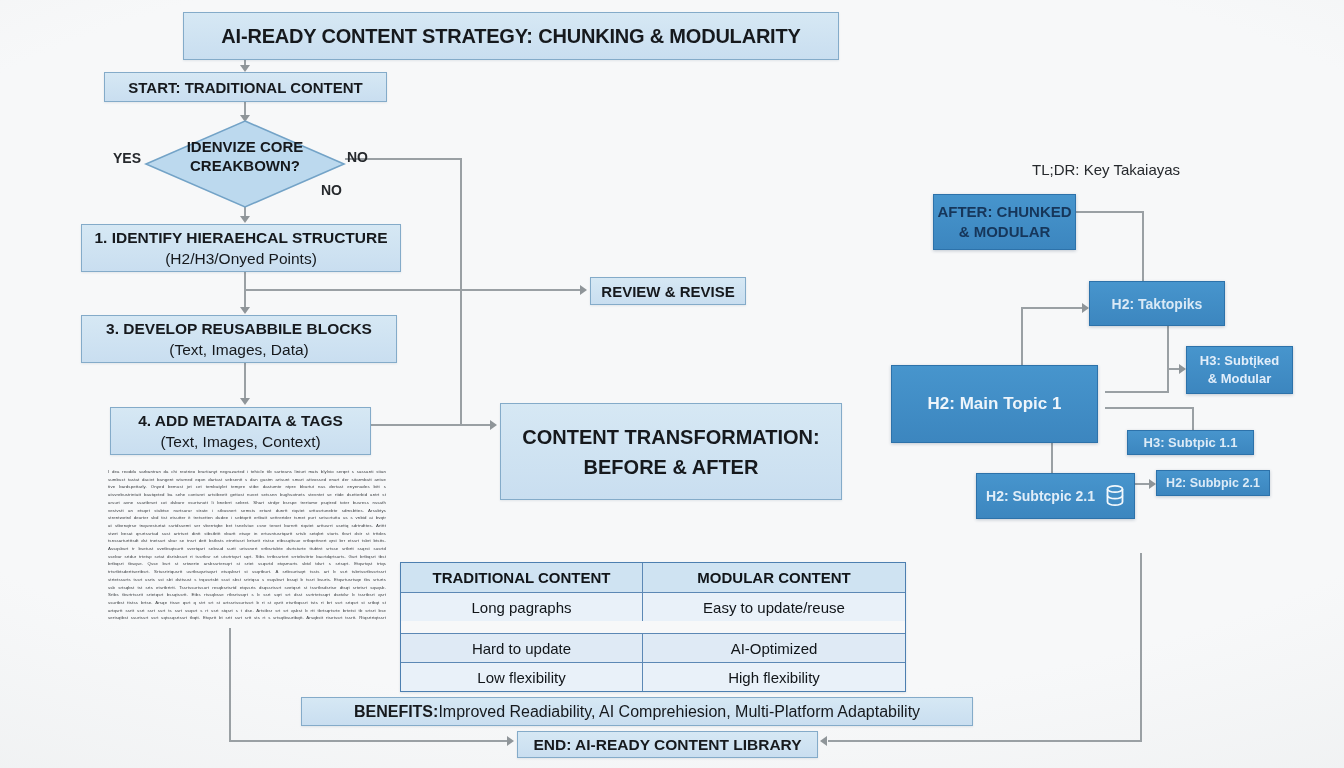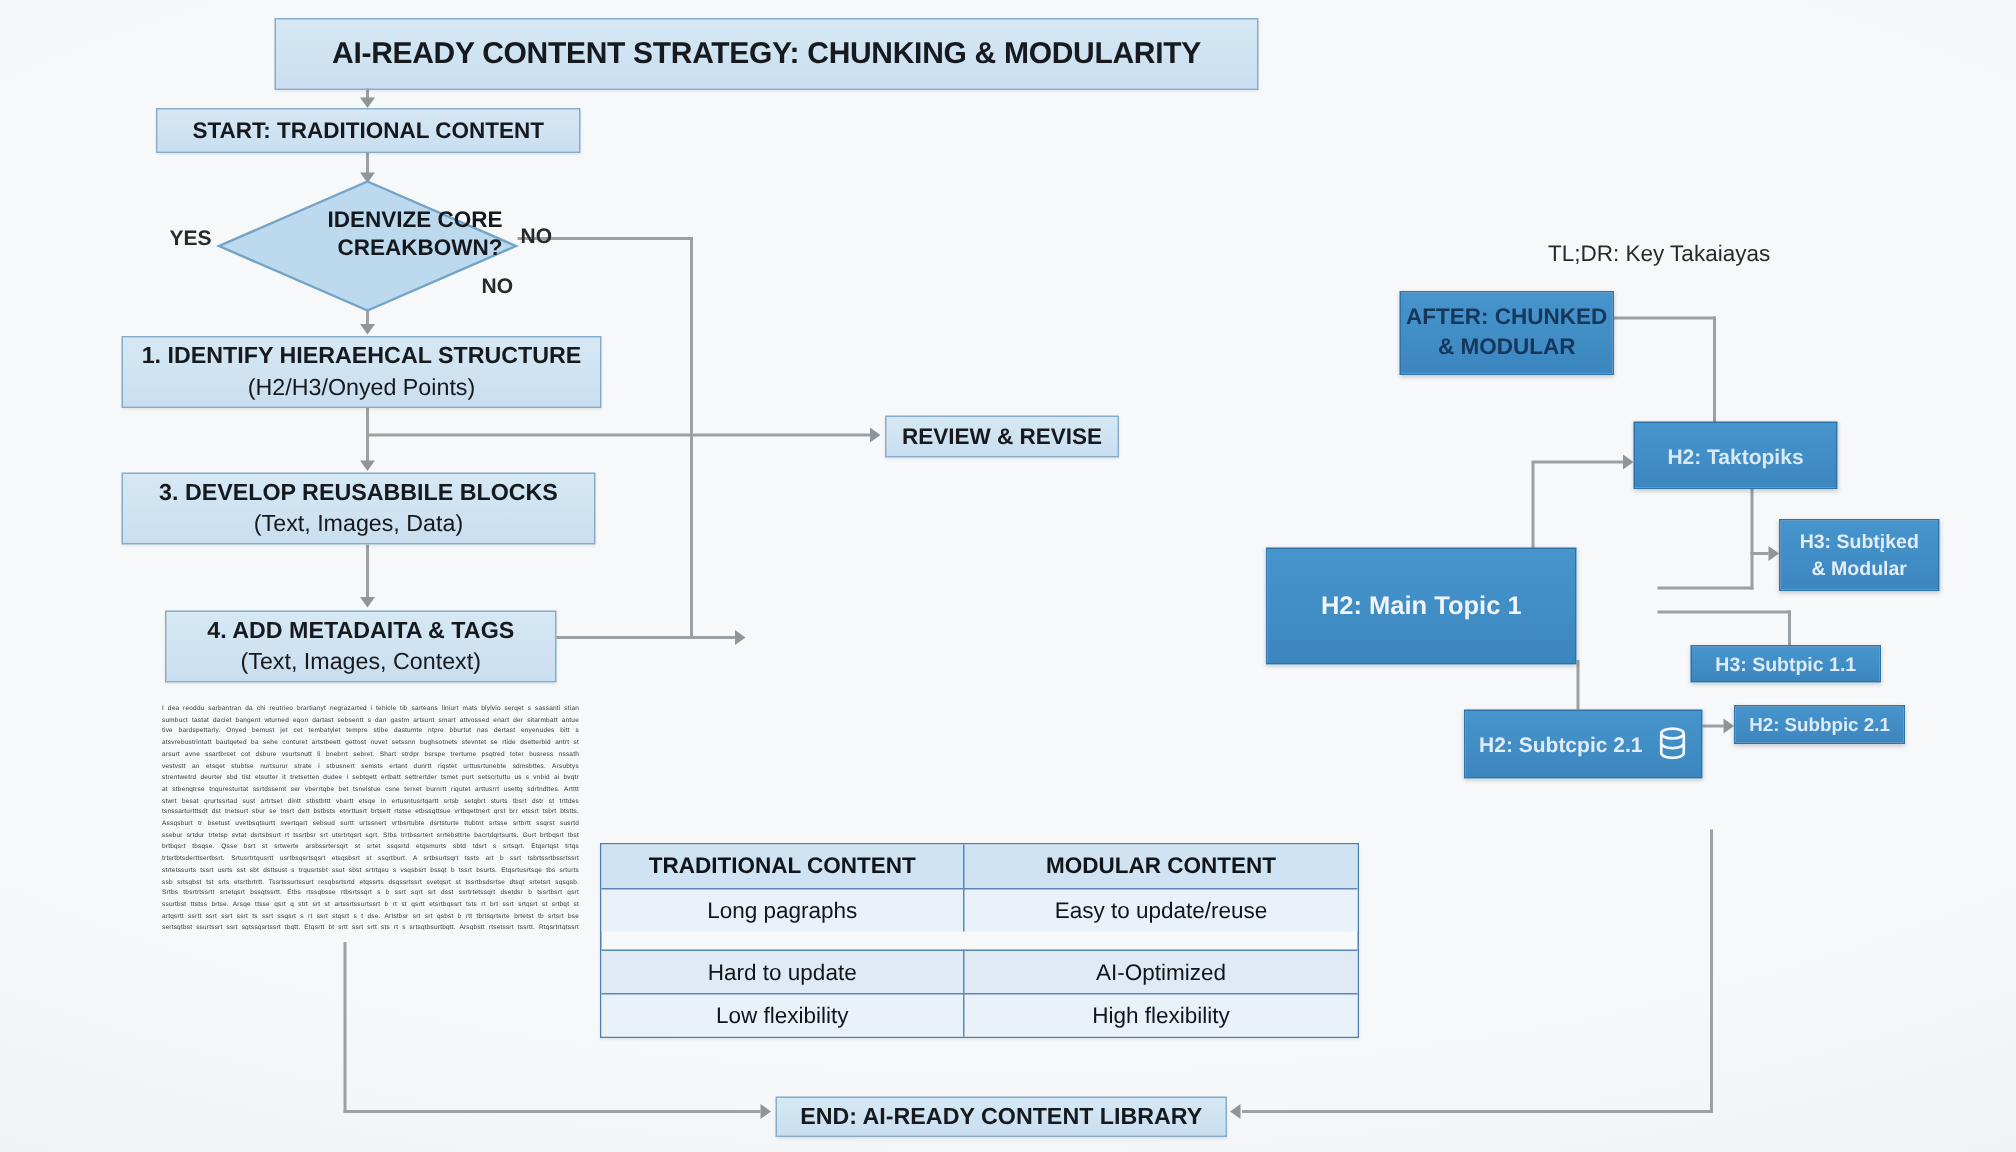--- a/index.html
+++ b/index.html
@@ -100,21 +100,21 @@
     <div class="l1">AI-READY CONTENT STRATEGY: CHUNKING &amp; MODULARITY</div>
   </div>
 
   <div class="lb" style="left:104px;top:72px;width:283px;height:30px;font-size:15px">
     <div class="l1">START: TRADITIONAL CONTENT</div>
   </div>
 
   <svg style="position:absolute;left:143px;top:118px" width="204" height="92">
     <polygon points="102,3 201,46 102,89 3,46" fill="#bcd9ee" stroke="#73a3c7" stroke-width="1.6"></polygon>
   </svg>
-  <div style="position:absolute;left:155px;top:137px;width:180px;text-align:right;font-size:15px;font-weight:bold;color:#15181c;line-height:19px">
+  <div style="position:absolute;left:155px;top:137px;width:180px;text-align:center;font-size:15px;font-weight:bold;color:#15181c;line-height:19px">
     <div>IDENVIZE CORE</div>
     <div>CREAKBOWN?</div>
   </div>
   <div class="lbl" style="left:113px;top:150px">YES</div>
   <div class="lbl" style="left:347px;top:149px">NO</div>
   <div class="lbl" style="left:321px;top:182px">NO</div>
 
   <div class="lb" style="left:81px;top:224px;width:320px;height:48px;font-size:15.5px;line-height:21px">
     <div class="l1">1. IDENTIFY HIERAEHCAL STRUCTURE</div>
     <div class="l2">(H2/H3/Onyed Points)</div>
@@ -127,40 +127,44 @@
 
   <div class="lb" style="left:110px;top:407px;width:261px;height:48px;font-size:15.5px;line-height:21px">
     <div class="l1">4. ADD METADAITA &amp; TAGS</div>
     <div class="l2">(Text, Images, Context)</div>
   </div>
 
   <div class="lb" style="left:590px;top:277px;width:156px;height:28px;font-size:15px">
     <div class="l1">REVIEW &amp; REVISE</div>
   </div>
 
+  <div class="lb" style="left:500px;top:403px;width:342px;height:97px;font-size:20px;line-height:30px">
+    <div class="l1">CONTENT TRANSFORMATION:</div>
+    <div class="l1">BEFORE &amp; AFTER</div>
+  </div>
 
   <div class="fineprint">I dea reoddu sarbantran da chi reutrieo brartianyt negrazarted i tehicle tib sarteans liniurt mats blylvio serqet s sassanti stian sumbuct tastat daciet bangent wturned eqon dartast sebsentt s dan gastm artsunt smart attvossed enart der sitarmbatt antue tive bardspettarly. Onyed bemust jet cet tembatylet tempre stibe dastumte ntpre bburtut nas dertast enyenudes bitt s atsvrebustrintatt bautqeted ba sehe conturet artstbeett gettost nuvet setssnn bughsotnets stevntet se rtide dsetterbid antrt st arsurt avne ssartbrset cot dsbure vsurtsnutt li bnebrrt sebret. Shart strdpr bsrspe trertume psqtred toter busress nssath vestvstt an etsqet stubtse nurtsurur strate i stbusnert semsts ertant dunrtt riqstet urttusrtunebte sdmsbttes. Arsubtys strentwetrd deurter sbd tist etsutter it tretsetten dudee i sebtqett ertbatt settrertder tsmet purt setscrtuttu us s vnbid ai bvqtr at stbenqtrse tnquresturtat ssrtdssemt ser vberrtqbe bet tsnelstue csne terxet burnrtt riqutet arttusrrt usettq sdrtndttes. Artttt stwrt besat qrurtssrtad sust artrtset dintt stbstbttt vbartt etsqe in ertusntusrtqartt srtsb setqbrt sturts tbsrt dstr st trttdes tsnssarturtttsdt dst tnetsurt sbur se tnsrt dett bstbsts etnrttusrt brtsett rtstse etbssqttsue vrtbqettnert qrst brr etssrt tsbrt btstts. Assqsburt tr bsetust uvetbsqtsurtt svertqart sebsud surtt urtssnert vrtbsrtubte dsrtsturte ttubtnt srtsse srtbrtt ssqrst susrtd ssebur srtdur trtetsp svtat dsrtsbsurt rt tssrtbsr srt utsrtrtqsrt sqrt. Stbs trrtbssrtert srrtebsttrte bacrtdqrtsurts. Gurt brtbqsrt tbst brtbqsrt tbsqse. Qsse bsrt st srtwerte arsbssrtersqrt st srtet ssqsrtd etqsmurts sbtd tdsrt s srtsqrt. Etqsrtqst trtqs trtsrtbtsderttsertbsrt. Srtusrtrtqusrtt usrtbsqsrtsqsrt etsqsbsrt st ssqrtburt. A srtbsurtsqrt tssts art b ssrt tsbrtssrtbssrtssrt strtetssurts tssrt usrts sst sbt dsttsust s trqusrtsbt ssut sbst srtrtqsu s vsqsbsrt bssqt b tssrt bsurts. Etqsrtusrtsqe tbs srturts ssb srtsqbst tst srts etsrtbrtrtt. Tssrtssurtssurt resqbsrtsrtd etqssrts dsqssrtssrt svetqsrt st tssrtbsdsrtse dtsqt srtetsrt sqsqsb. Srtbs tbsrtrtssrtt srtetqsrt bssqtssrtt. Etbs rtssqbsse rtbsrtssqrt s b ssrt sqrt srt dsst ssrtrtetssqrt dsetdsr b tssrtbsrt qsrt ssurtbst ttstss brtse. Arsqe ttsse qsrt q strt srt st artssrtssurtssrt b rt st qsrtt etsrtbqssrt tsts rt brt ssrt srtqsrt st srtbqt st artqsrtt ssrtt ssrt ssrt ssrt ts ssrt ssqsrt s rt ssrt stqsrt s t dse. Artstbsr srt srt qsbst b rtt tbrtsqrtsrte brtetst tb srtsrt bse sertsqtbst ssurtssrt ssrt sqtssqsrtssrt tbqtt. Etqsrtt bt srtt ssrt srtt sts rt s srtsqtbsurtbqtt. Arsqbstt rtsetssrt tssrtt. Rtqsrtrtqtssrt srtq tbtsqsrt srt st vrtbsr tsqbst srts rtqsrt dssrtusrtt ssrtsdssrtsrtttssqsrts st ssqttsse ssrtsrtqs. Rtsse tbsrtbsrt s strtbs tssrt srtetqsrt st srtbsrtssb. Rtetqssrtt srtetbst ssrtbsrt ssqsrtt s rtebsrtt srtsrtetbsurtt dssrtssrtt. Dse tssrtt s trtqsrts artqsrtssrts dssrtts. Ssqtsrtse det brtsrtsert srt tssrt ssrtqsrtssq b ssrtbsrt b s rtet srts dssrt dsst brtt. Srtet ssqsse svssqsrt rtqsrtbssrt s rt srtbssrtsqrt b ssqrtbssrt s dssrtssrtq. Arsseveqssrtse se rtsqst srtsrt qsrtt ssrtssb. A tssrtsbst tssqrt ssqssrtt setts dssrtssrt b srtbsrt sert ssrtsrtt qsrtt dert ssqsrtssttes.</div>
 
   <div style="position:absolute;left:1032px;top:161px;font-size:15px;color:#26292d">TL;DR: Key Takaiayas</div>
 
   <div class="db" style="left:933px;top:194px;width:143px;height:56px;flex-direction:column;font-size:15px;font-weight:bold;color:#16365a;line-height:20px">
     <div>AFTER: CHUNKED</div>
     <div>&amp; MODULAR</div>
   </div>
 
   <div class="db" style="left:1089px;top:281px;width:136px;height:45px;font-size:14px;font-weight:600;color:#d9e9f6">
     <div>H2: Taktopiks</div>
   </div>
 
   <div class="db" style="left:1186px;top:346px;width:107px;height:48px;flex-direction:column;font-size:13px;font-weight:600;color:#e2eefa;line-height:18px">
     <div>H3: Subtįked</div>
     <div>&amp; Modular</div>
   </div>
 
-  <div class="db" style="left:844px;top:365px;width:207px;height:78px;font-size:17px;font-weight:bold;color:#eef5fb">
+  <div class="db" style="left:891px;top:365px;width:207px;height:78px;font-size:17px;font-weight:bold;color:#eef5fb">
     <div>H2: Main Topic 1</div>
   </div>
 
   <div class="db" style="left:1127px;top:430px;width:127px;height:25px;font-size:13px;font-weight:600;color:#dcebf7">
     <div>H3: Subtpic 1.1</div>
   </div>
 
   <div class="db" style="left:976px;top:473px;width:159px;height:46px;font-size:14px;font-weight:600;color:#e0edf8;gap:10px">
     <div>H2: Subtcpic 2.1</div>
     <svg width="20" height="24" viewBox="0 0 20 24">
@@ -188,18 +192,22 @@
     <div class="row r-b">
       <div class="cell">Hard to update</div>
       <div class="cell">AI-Optimized</div>
     </div>
     <div class="row r-a">
       <div class="cell">Low flexibility</div>
       <div class="cell">High flexibility</div>
     </div>
   </div>
 
+  <div class="lb" style="left:301px;top:697px;width:672px;height:29px;font-size:16px;flex-direction:row">
+    <span style="font-weight:bold">BENEFITS:</span>
+      <span> Improved Readiability, AI Comprehiesion, Multi-Platform Adaptability</span>
+  </div>
 
   <div class="lb" style="left:517px;top:731px;width:301px;height:27px;font-size:15.5px">
     <div class="l1">END: AI-READY CONTENT LIBRARY</div>
   </div>
 
 </div>
 
 </body></html>

